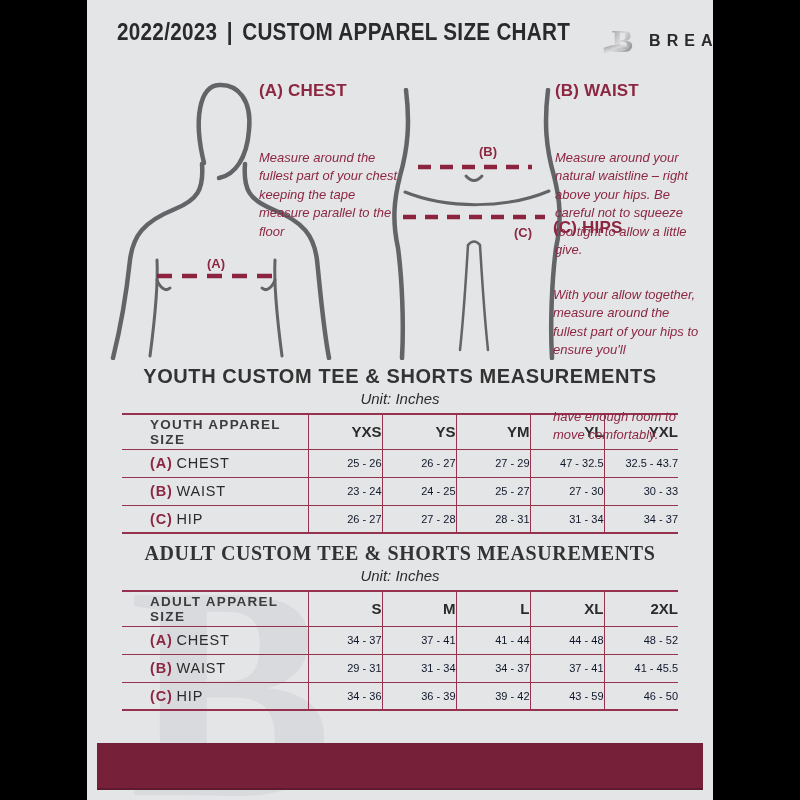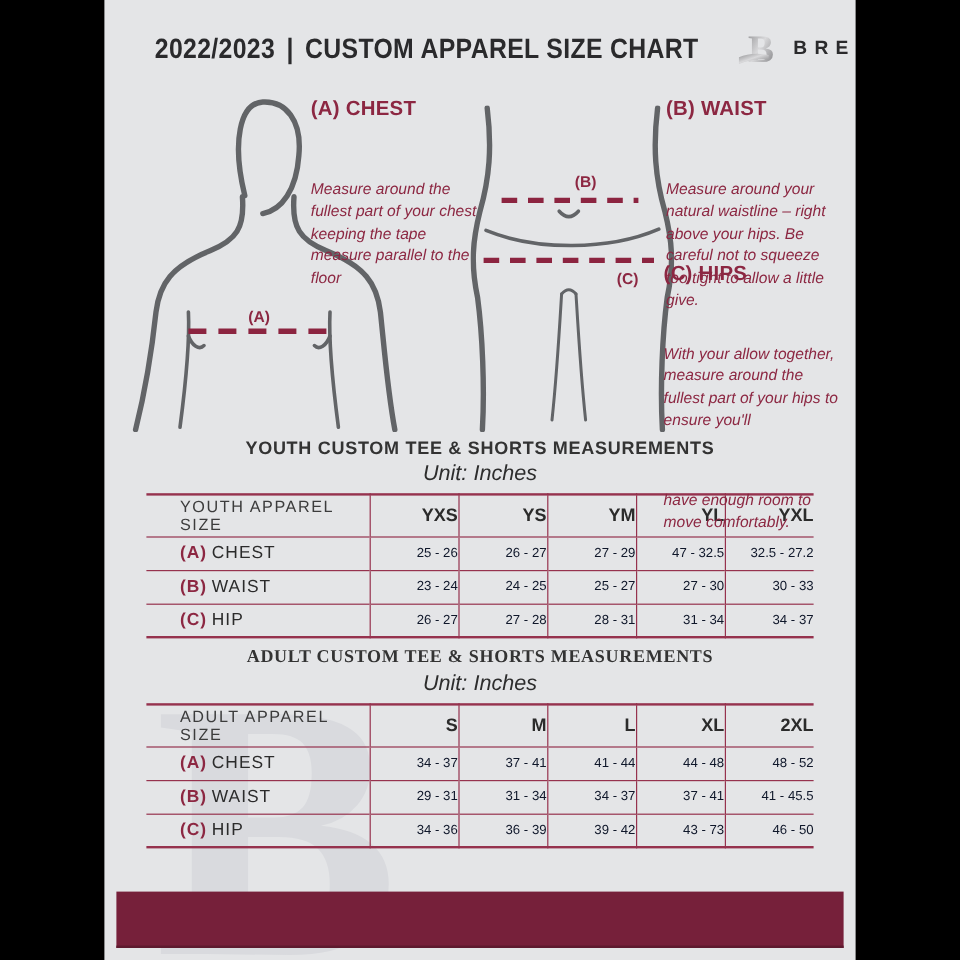--- a/index.html
+++ b/index.html
@@ -11,52 +11,52 @@
   html,body{width:800px;height:800px;background:#000;font-family:"Liberation Sans",sans-serif;}
   .page{position:relative;width:626px;height:800px;margin:0 auto;background:var(--page_bg);overflow:hidden;}
 
   
   .watermark{position:absolute;left:42px;top:540px;font-size:305px;line-height:1;
     font-weight:bold;font-family:"Liberation Serif",serif;color:var(--watermark);z-index:0;}
 
   .content{position:relative;z-index:1;}
 
   
-  .header{display:flex;align-items:center;justify-content:space-between;padding:20px 4px 0 30px;margin-left:12px;}
+  .header{display:flex;align-items:flex-start;justify-content:space-between;padding:20px 4px 0 30px;}
   .doc-title{display:flex;align-items:center;gap:10px;font-weight:700;font-size:22px;color:var(--dark_text);
     transform:scaleX(.94) scaleY(1.06);transform-origin:left center;white-space:nowrap;letter-spacing:.3px;}
   .brand{display:flex;align-items:center;gap:8px;}
   .brand-name{font-weight:700;font-size:16px;letter-spacing:6px;color:var(--dark_text);}
 
   
   .diagram{position:relative;height:282px;margin-top:16px;}
   .fig{position:absolute;}
   .fig-left{left:18px;top:0;}
   .fig-right{left:305px;top:10px;}
   .inst{position:absolute;width:146px;}
   .inst-a{left:172px;top:3px;}
   .inst-b{left:468px;top:3px;}
   .inst-c{left:466px;top:140px;}
   .inst-heading{font-size:17px;font-weight:800;color:var(--maroon_text);letter-spacing:.2px;margin-bottom:9px;}
   .inst-body{font-size:13px;font-style:italic;font-weight:500;color:var(--maroon_text);line-height:1.42;margin-top:48px;}
   .svg-label{font-size:13px;font-weight:bold;fill:var(--maroon_text);font-family:"Liberation Sans",sans-serif;}
 
   
-  .sec-title{text-align:center;font-size:15px;font-weight:700;color:#333;letter-spacing:.6px;margin-top:5px;}
-  .sec-unit{text-align:center;font-size:18px;font-style:italic;color:#2d2d2d;margin-top:2px;margin-bottom:6px;}
+  .sec-title{text-align:center;font-size:20px;font-weight:700;color:#333;letter-spacing:.6px;margin-top:5px;}
+  .sec-unit{text-align:center;font-size:15px;font-style:italic;color:#2d2d2d;margin-top:2px;margin-bottom:6px;}
   .sec-adult{margin-top:8px;font-family:Liberation Serif, serif;}
 
   
   table.size-table{width:556px;margin:0 auto;border-collapse:collapse;table-layout:fixed;
     border-top:2px solid var(--table_border);border-bottom:2px solid var(--table_border);}
   table.size-table col.c-first{width:186px;}
   table.size-table th,table.size-table td{border-top:1.5px solid var(--table_border);text-align:right;vertical-align:middle;}
   table.size-table tr>*+*{border-left:1.5px solid var(--table_border);}
   table.size-table thead th{height:35px;font-size:15px;font-weight:700;color:#2b2b2b;}
-  table.size-table thead th.first{font-weight:400;font-size:13.5px;letter-spacing:1.3px;color:#3c3c3c;text-align:left;padding-left:28px;}
+  table.size-table thead th.first{font-weight:700;font-size:13.5px;letter-spacing:1.3px;color:#3c3c3c;text-align:left;padding-left:28px;}
   table.size-table tbody td{height:28px;font-size:11px;color:#0f172a;}
   table.size-table tbody td.first{text-align:left;padding-left:28px;font-size:14.5px;letter-spacing:.8px;color:#2b2b2b;}
   .row-key{color:var(--maroon_text);font-weight:800;margin-right:4px;}
 
   
   .footer-bar{position:absolute;left:10px;right:10px;bottom:10px;height:47px;background:var(--maroon);
     border-bottom:2px solid #5e1a2f;z-index:2;}
 </style>
 </head>
 <body>
@@ -160,21 +160,21 @@
           <th>YXL</th>
         </tr>
       </thead>
       <tbody>
         <tr>
           <td class="first"><span class="row-key">(A)</span><span>CHEST</span></td>
           <td>25 - 26</td>
           <td>26 - 27</td>
           <td>27 - 29</td>
           <td>47 - 32.5</td>
-          <td>32.5 - 27.2</td>
+          <td>32.5 - 43.7</td>
         </tr>
         <tr>
           <td class="first"><span class="row-key">(B)</span><span>WAIST</span></td>
           <td>23 - 24</td>
           <td>24 - 25</td>
           <td>25 - 27</td>
           <td>27 - 30</td>
           <td>30 - 33</td>
         </tr>
         <tr>
@@ -225,21 +225,21 @@
           <td>31 - 34</td>
           <td>34 - 37</td>
           <td>37 - 41</td>
           <td>41 - 45.5</td>
         </tr>
         <tr>
           <td class="first"><span class="row-key">(C)</span><span>HIP</span></td>
           <td>34 - 36</td>
           <td>36 - 39</td>
           <td>39 - 42</td>
-          <td>43 - 73</td>
+          <td>43 - 59</td>
           <td>46 - 50</td>
         </tr>
       </tbody>
     </table>
 
   </div>
 
   <div class="footer-bar"></div>
 </div>
 

